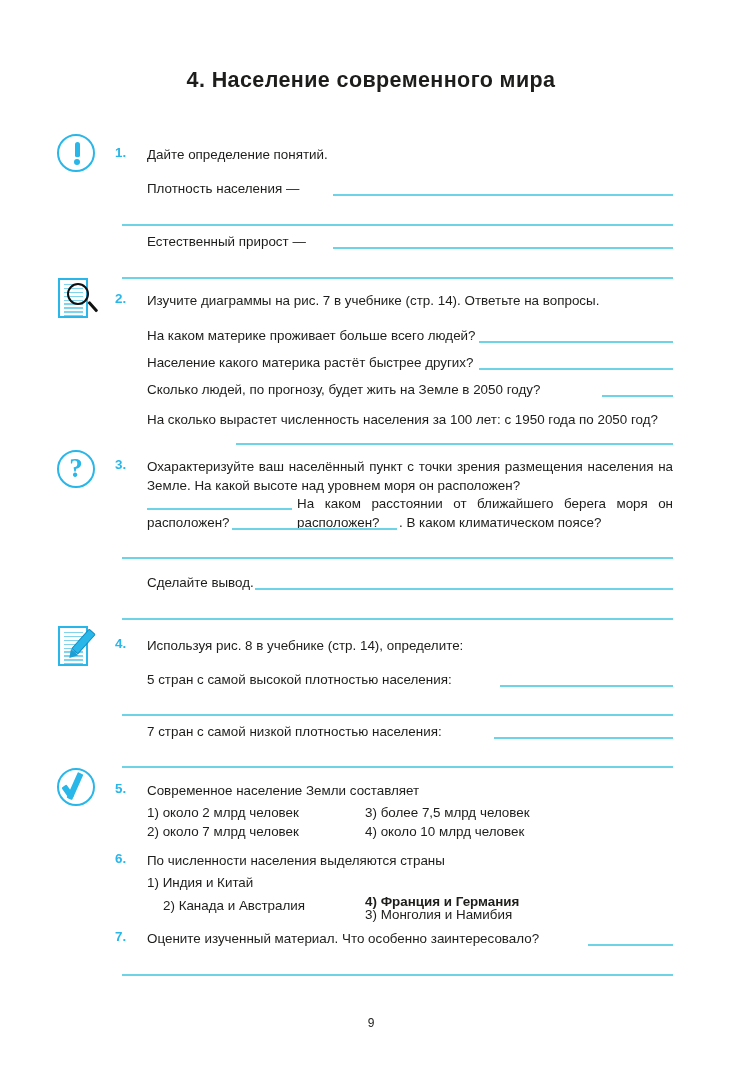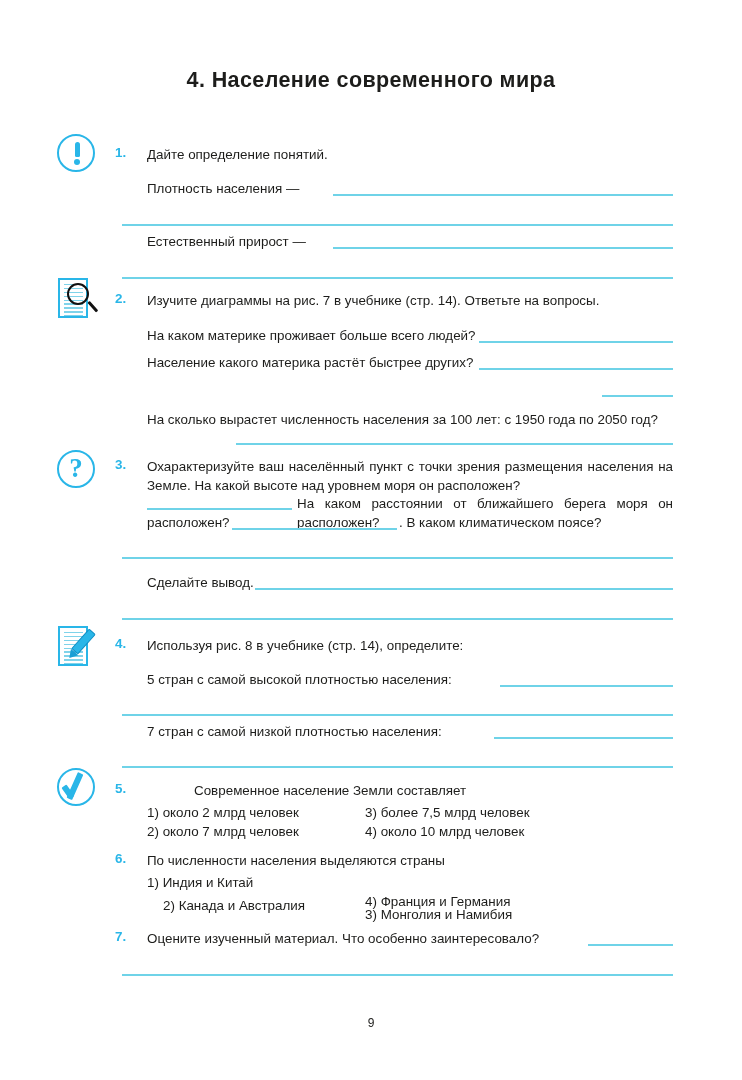--- a/index.html
+++ b/index.html
@@ -265,20 +265,21 @@
 
   <div class="qnum" style="left:115px; top:291px;">2.</div>
   <div class="abs" style="left:147px; top:291px;">Изучите диаграммы на рис. 7 в учебнике (стр. 14). Ответьте на вопросы.</div>
 
   <div class="abs" style="left:147px; top:326px;">На каком материке проживает больше всего людей?</div>
   <div class="rule" style="left:479px; top:341px; width:194px;"></div>
 
   <div class="abs" style="left:147px; top:353px;">Население какого материка растёт быстрее других?</div>
   <div class="rule" style="left:479px; top:368px; width:194px;"></div>
 
+  <div class="abs" style="left:147px; top:380px;">Сколько людей, по прогнозу, будет жить на Земле в 2050 году?</div>
   <div class="rule" style="left:602px; top:395px; width:71px;"></div>
 
   <div class="abs just" style="left:147px; top:410px; width:526px;">На сколько вырастет численность населения за 100 лет: с 1950 года по 2050 год?</div>
   <div class="rule" style="left:236px; top:443px; width:437px;"></div>
 
   <div class="icon-box" style="left:57px; top:450px;">
     <div class="circ"></div>
     <div class="qmark">?</div>
   </div>
 
@@ -329,34 +330,34 @@
 
   <div class="icon-box" style="left:57px; top:768px;">
     <div class="circ"></div>
     <div class="check">
         <i class="s"></i>
         <i class="l"></i>
       </div>
   </div>
 
   <div class="qnum" style="left:115px; top:781px;">5.</div>
-  <div class="abs" style="left:147px; top:781px;margin-left:47px;">Современное население Земли составляет</div>
+  <div class="abs" style="left:147px; top:781px;">Современное население Земли составляет</div>
 
   <div class="opt" style="left:147px; top:803px;">1) около 2 млрд человек</div>
   <div class="opt" style="left:147px; top:822px;">2) около 7 млрд человек</div>
   <div class="opt" style="left:365px; top:803px;">3) более 7,5 млрд человек</div>
   <div class="opt" style="left:365px; top:822px;">4) около 10 млрд человек</div>
 
   <div class="qnum" style="left:115px; top:851px;">6.</div>
   <div class="abs" style="left:147px; top:851px;">По численности населения выделяются страны</div>
 
   <div class="opt" style="left:147px; top:873px;">1) Индия и Китай</div>
   <div class="opt" style="left:147px; top:896px;margin-left:16px;">2) Канада и Австралия</div>
   <div class="opt" style="left:365px; top:905px;">3) Монголия и Намибия</div>
-  <div class="opt" style="left:365px; top:892px;">4) Франция и Германия</div>
+  <div class="opt" style="left:365px; top:892px;font-weight:bold;">4) Франция и Германия</div>
 
   <div class="qnum" style="left:115px; top:929px;">7.</div>
   <div class="abs" style="left:147px; top:929px;">Оцените изученный материал. Что особенно заинтересовало?</div>
   <div class="rule" style="left:588px; top:944px; width:85px;"></div>
   <div class="rule" style="left:122px; top:974px; width:551px;"></div>
 
   <div class="page-number">9</div>
 
 </div>
 

